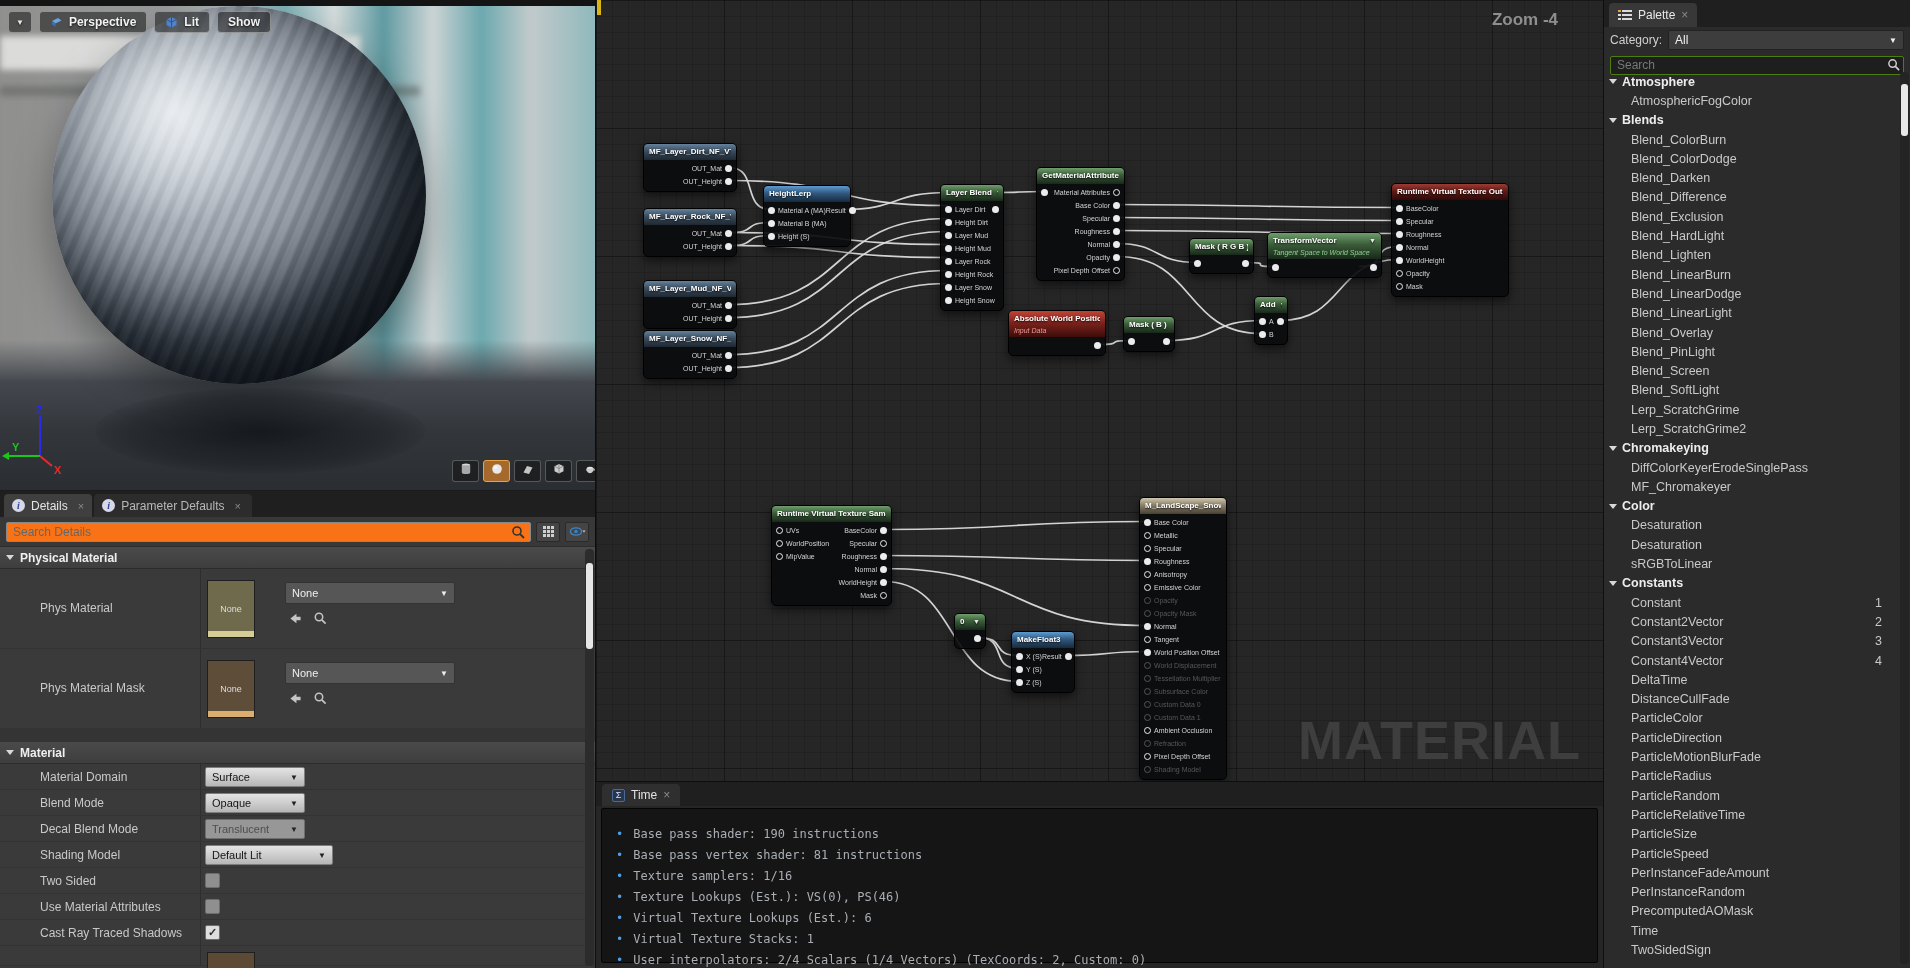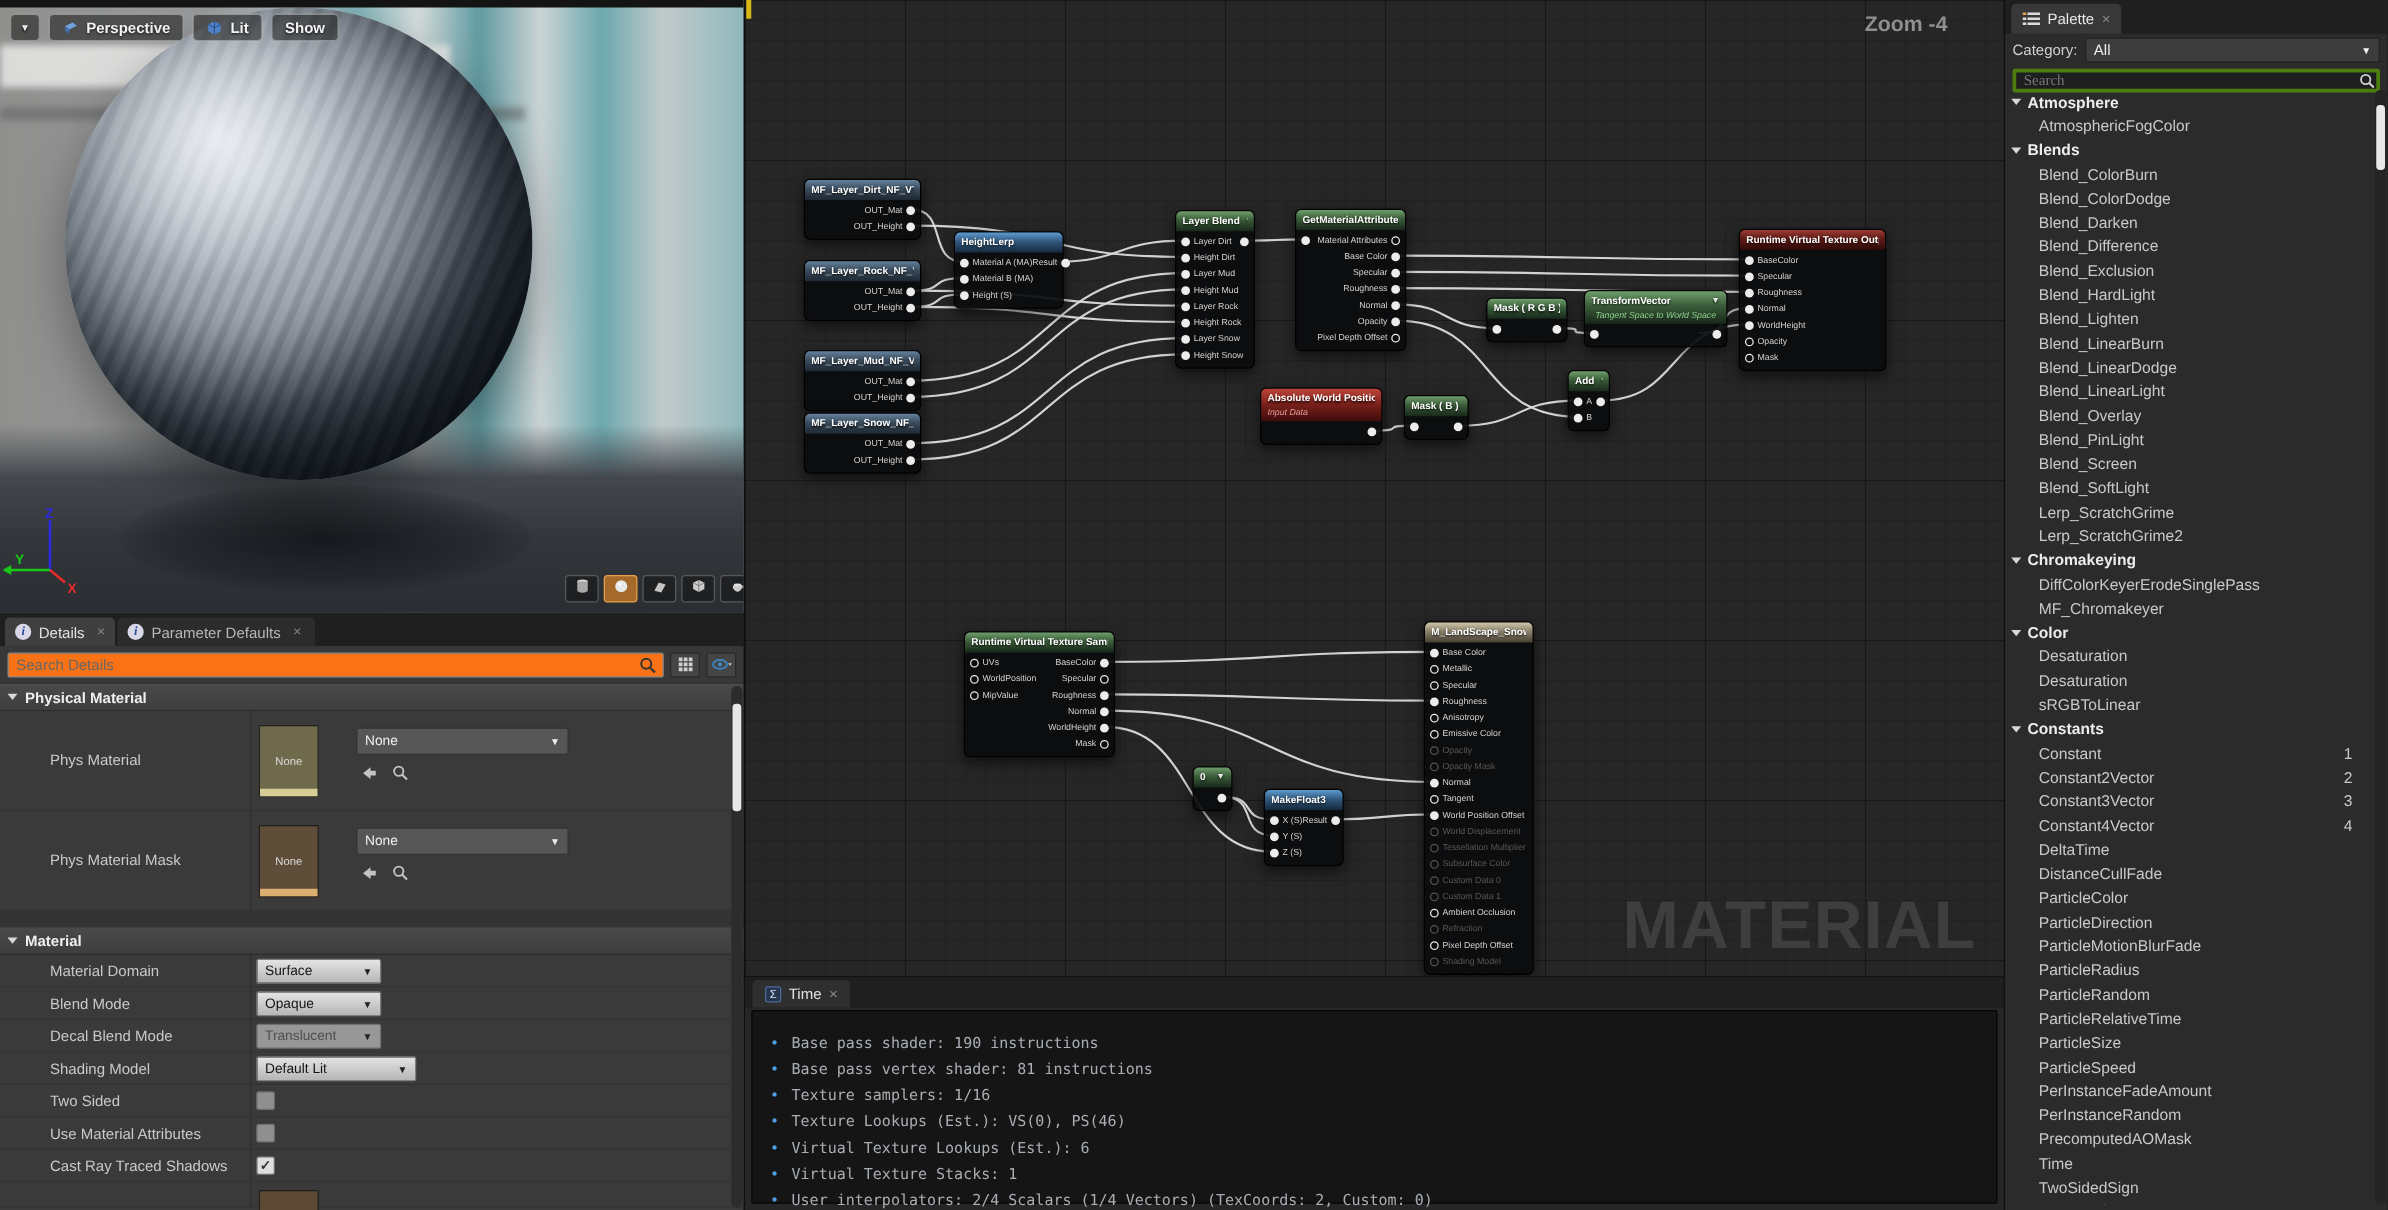--- a/index.html
+++ b/index.html
@@ -130,22 +130,22 @@
 
   
   #palette{left:1603px;top:0;width:307px;height:968px;background:#2b2b2b;border-left:1px solid #0e0e0e;}
   .pal-tabs{height:27px;background:#1f1f1f;display:flex;align-items:flex-end;padding-left:5px;}
   .pal-tab{height:24px;display:flex;align-items:center;gap:6px;padding:0 9px;border-radius:4px 4px 0 0;
     background:#383838;color:#e8e8e8;font-size:12px;}
   .pal-catrow{height:26px;display:flex;align-items:center;padding:0 6px;gap:6px;color:#cfcfcf;font-size:12px;}
   .pal-dd{flex:1;height:20px;background:#3d3d3d;border:1px solid #222;border-radius:2px;color:#f0f0f0;
     font-size:12px;display:flex;align-items:center;justify-content:space-between;padding:0 6px;}
   .pal-searchrow{height:22px;margin:2px 6px 4px 6px;position:relative;}
-  .pal-search{width:100%;height:19px;background:#1e1e1e;border:3px solid #4d7c0f;border-radius:2px;
-    color:#bbb;font-size:12px;padding:0 22px 0 6px;font-family:Liberation Serif, serif;}
+  .pal-search{width:100%;height:19px;background:#1e1e1e;border:1px solid #4d7c0f;border-radius:2px;
+    color:#bbb;font-size:12px;padding:0 22px 0 6px;font-family:Liberation Sans, sans-serif;}
   .pal-search::placeholder{color:#777;}
   .pal-mag{position:absolute;right:4px;top:3px;}
   #palette-list{position:absolute;left:0;right:12px;top:72px;bottom:4px;overflow:hidden;}
   .pal-sec{height:19.3px;display:flex;align-items:center;gap:5px;padding-left:5px;color:#ededed;
     font-size:12.5px;font-weight:bold;}
   .pal-item{height:19.3px;display:flex;align-items:center;padding-left:27px;padding-right:16px;
     color:#c9c9c9;font-size:12.5px;justify-content:space-between;}
   .pal-item .sc{color:#c9c9c9;}
   .pal-scroll{position:absolute;right:1px;top:72px;bottom:4px;width:9px;background:#242424;border-radius:4px;}
   .pal-thumb{position:absolute;left:1px;top:12px;width:7px;height:52px;background:#e8e8e8;border-radius:3px;}
@@ -517,21 +517,21 @@
             </span>
           </div>
           <div class="nrow">
             <span class="pside in">
               <span class="pin s"></span>
               <span class="plabel s">Height (S)</span>
             </span>
           </div>
         </div>
       </div>
-      <div class="node" style="left: 344px; top: 168px; width: 64px;">
+      <div class="node" style="left: 344px; top: 184px; width: 64px;">
         <div class="hd green">
           <div class="t">
             <span>Layer Blend</span>
             <span class="car">▼</span>
           </div>
         </div>
         <div class="rows">
           <div class="nrow">
             <span class="pside in">
               <span class="pin s"></span>
@@ -653,21 +653,21 @@
               <span class="pin s"></span>
               <span class="plabel s"></span>
             </span>
             <span class="pside out">
               <span class="plabel s"></span>
               <span class="pin s"></span>
             </span>
           </div>
         </div>
       </div>
-      <div class="node" style="left: 671px; top: 232px; width: 115px; text-align: center;">
+      <div class="node" style="left: 671px; top: 232px; width: 115px;">
         <div class="hd green">
           <div class="t">
             <span>TransformVector</span>
             <span class="car">▼</span>
           </div>
           <div class="sub" style="color: rgb(143, 207, 143);">Tangent Space to World Space</div>
         </div>
         <div class="rows">
           <div class="nrow">
             <span class="pside in">

